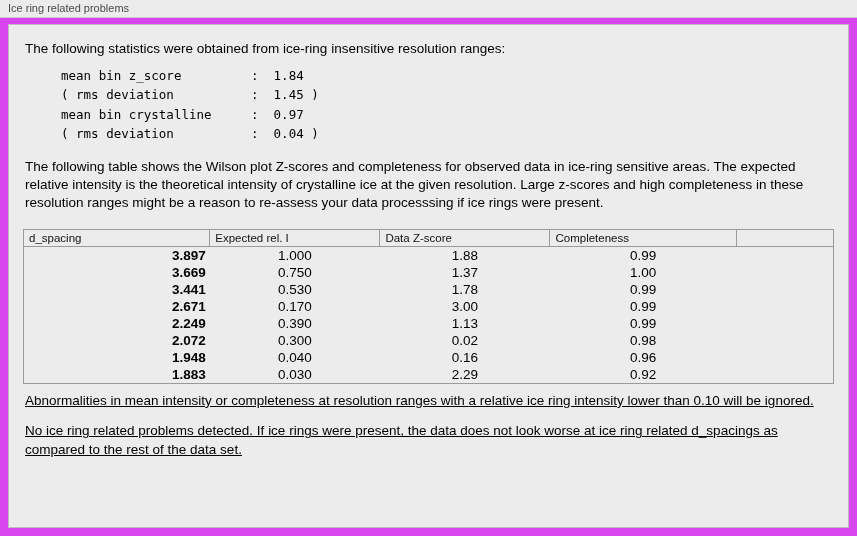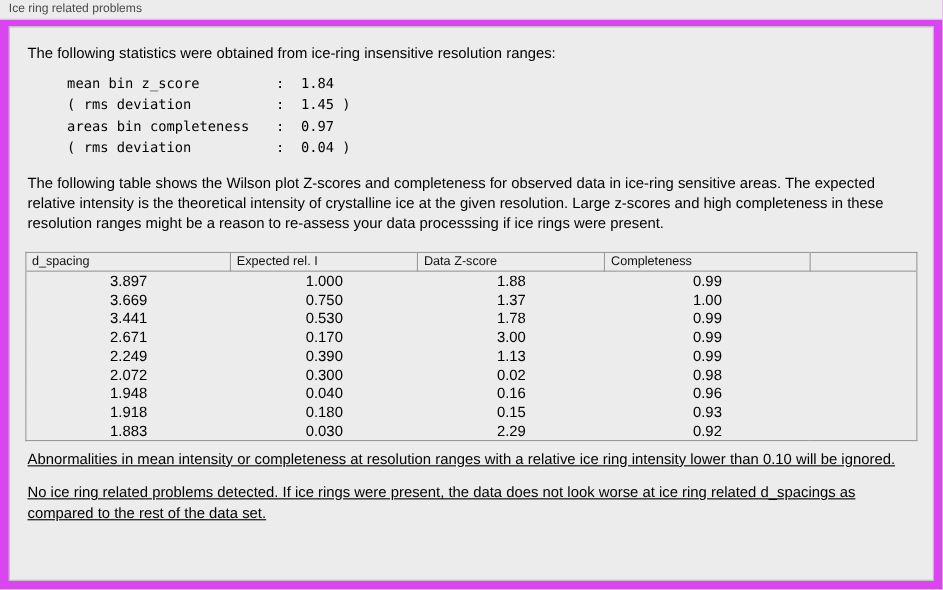--- a/index.html
+++ b/index.html
@@ -87,21 +87,22 @@
   table.data th:last-child {
     border-right: none;
   }
   table.data td {
     font-size: 13.5px;
     padding: 1px 4px;
     text-align: center;
     border: none;
   }
   table.data td.first {
-    text-align: center;
+    text-align: right;
+    font-weight: bold;
   }
   .footnote {
     font-size: 13.5px;
     line-height: 1.37;
     margin: 0 0 12px 2px;
     text-decoration: underline;
   }
 </style>
 </head>
 <body>
@@ -112,21 +113,21 @@
     <span>Ice ring related problems</span>
   </div>
 
   <div class="content">
 
     <div class="intro">The following statistics were obtained from ice-ring insensitive resolution ranges:</div>
 
     <div class="stats">
       <div class="row"><span class="lbl">mean bin z_score</span><span>:</span>  <span>1.84</span></div>
       <div class="row"><span class="lbl">( rms deviation</span><span>:</span>  <span>1.45 )</span></div>
-      <div class="row"><span class="lbl">areas bin completeness</span><span>:</span>  <span>0.97</span></div>
+      <div class="row"><span class="lbl">mean bin crystalline</span><span>:</span>  <span>0.97</span></div>
       <div class="row"><span class="lbl">( rms deviation</span><span>:</span>  <span>0.04 )</span></div>
     </div>
 
     <div class="para">The following table shows the Wilson plot Z-scores and completeness for observed data in ice-ring sensitive areas. The expected relative intensity is the theoretical intensity of crystalline ice at the given resolution. Large z-scores and high completeness in these resolution ranges might be a reason to re-assess your data processsing if ice rings were present.</div>
 
     <table class="data">
       <colgroup>
         <col style="width:23%">
         <col style="width:21%">
         <col style="width:21%">
@@ -186,27 +187,20 @@
           <td></td>
         </tr>
         <tr>
           <td class="first">1.948</td>
           <td>0.040</td>
           <td>0.16</td>
           <td>0.96</td>
           <td></td>
         </tr>
         <tr>
-          <td class="first">1.918</td>
-          <td>0.180</td>
-          <td>0.15</td>
-          <td>0.93</td>
-          <td></td>
-        </tr>
-        <tr>
           <td class="first">1.883</td>
           <td>0.030</td>
           <td>2.29</td>
           <td>0.92</td>
           <td></td>
         </tr>
       </tbody>
     </table>
 
     <div class="footnote">Abnormalities in mean intensity or completeness at resolution ranges with a relative ice ring intensity lower than 0.10 will be ignored.</div>

